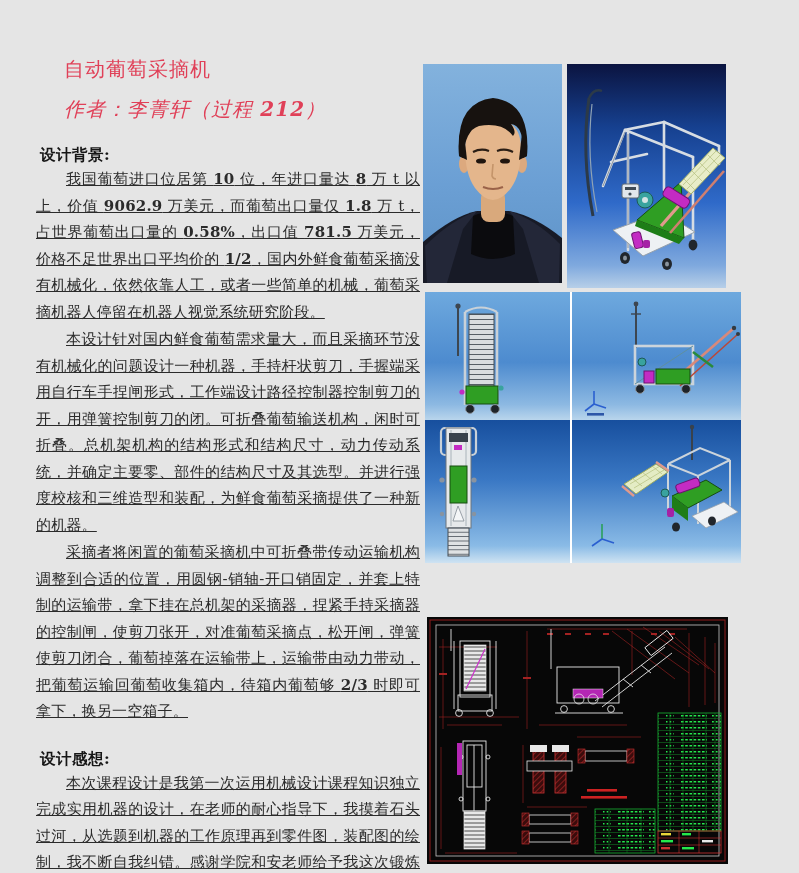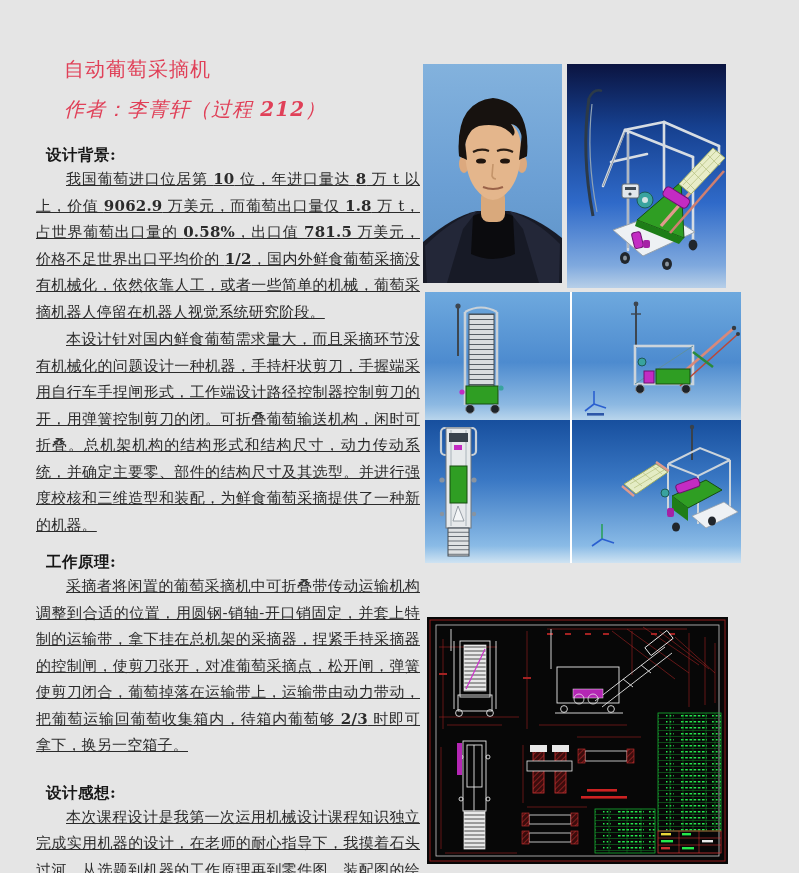--- a/index.html
+++ b/index.html
@@ -13,21 +13,21 @@
   .text-col { position:absolute; left:36px; top:57px; width:384px; }
   .doc-title {
     margin:0 0 0 28px; font-size:20px; font-weight:normal;
     color:#e04058; letter-spacing:1px; line-height:24px;
   }
   .author-line {
     margin:16px 0 0 28px; font-size:20px; font-weight:normal;
     color:#e04058; letter-spacing:1px; line-height:24px;font-style:italic;
   }
   .sec-heading {
-    margin:24px 0 0 10px; font-size:15.5px; font-weight:bold; color:#161616;
+    margin:24px 0 0 4px; font-size:15.5px; font-weight:bold; color:#161616;
     line-height:20px; letter-spacing:0.5px;
   }
   .sec-heading.tight { margin-top:14px; }
   .body-par {
     margin:1px 0 0 0; font-size:15px; line-height:26.5px; color:#2b2b2b;
     text-align:justify; text-indent:2em; letter-spacing:0.2px;text-decoration:underline;
   }
   .body-par b { font-family:"DejaVu Serif","Liberation Serif",serif; }
   .author-line b { font-weight:bold; }
   
@@ -56,21 +56,20 @@
     <h1 class="doc-title">自动葡萄采摘机</h1>
     <h2 class="author-line num-bold">作者：李菁轩（过程 <b>212</b>）</h2>
 
     <section>
       <h3 class="sec-heading">设计背景:</h3>
       <p class="body-par num-bold">我国葡萄进口位居第 <b>10</b> 位，年进口量达 <b>8</b> 万 t 以上，价值 <b>9062.9</b> 万美元，而葡萄出口量仅 <b>1.8</b> 万 t，占世界葡萄出口量的 <b>0.58%</b>，出口值 <b>781.5</b> 万美元，价格不足世界出口平均价的 <b>1/2</b>，国内外鲜食葡萄采摘没有机械化，依然依靠人工，或者一些简单的机械，葡萄采摘机器人停留在机器人视觉系统研究阶段。</p>
       <p class="body-par num-bold">本设计针对国内鲜食葡萄需求量大，而且采摘环节没有机械化的问题设计一种机器，手持杆状剪刀，手握端采用自行车手捏闸形式，工作端设计路径控制器控制剪刀的开，用弹簧控制剪刀的闭。可折叠葡萄输送机构，闲时可折叠。总机架机构的结构形式和结构尺寸，动力传动系统，并确定主要零、部件的结构尺寸及其选型。并进行强度校核和三维造型和装配，为鲜食葡萄采摘提供了一种新的机器。</p>
     </section>
 
     <section>
-      <h3 class="sec-heading tight">工作原理:</h3>
       <p class="body-par num-bold">采摘者将闲置的葡萄采摘机中可折叠带传动运输机构调整到合适的位置，用圆钢-销轴-开口销固定，并套上特制的运输带，拿下挂在总机架的采摘器，捏紧手持采摘器的控制闸，使剪刀张开，对准葡萄采摘点，松开闸，弹簧使剪刀闭合，葡萄掉落在运输带上，运输带由动力带动，把葡萄运输回葡萄收集箱内，待箱内葡萄够 <b>2/3</b> 时即可拿下，换另一空箱子。</p>
     </section>
 
     <section>
       <h3 class="sec-heading">设计感想:</h3>
       <p class="body-par num-bold">本次课程设计是我第一次运用机械设计课程知识独立完成实用机器的设计，在老师的耐心指导下，我摸着石头过河，从选题到机器的工作原理再到零件图，装配图的绘制，我不断自我纠错。感谢学院和安老师给予我这次锻炼的机会，使我的设计能力有了很大的提高，为我今后的学习与工作留下了深远影响。</p>
     </section>
   </div>
 
   <div class="fig photo photo-bg">

